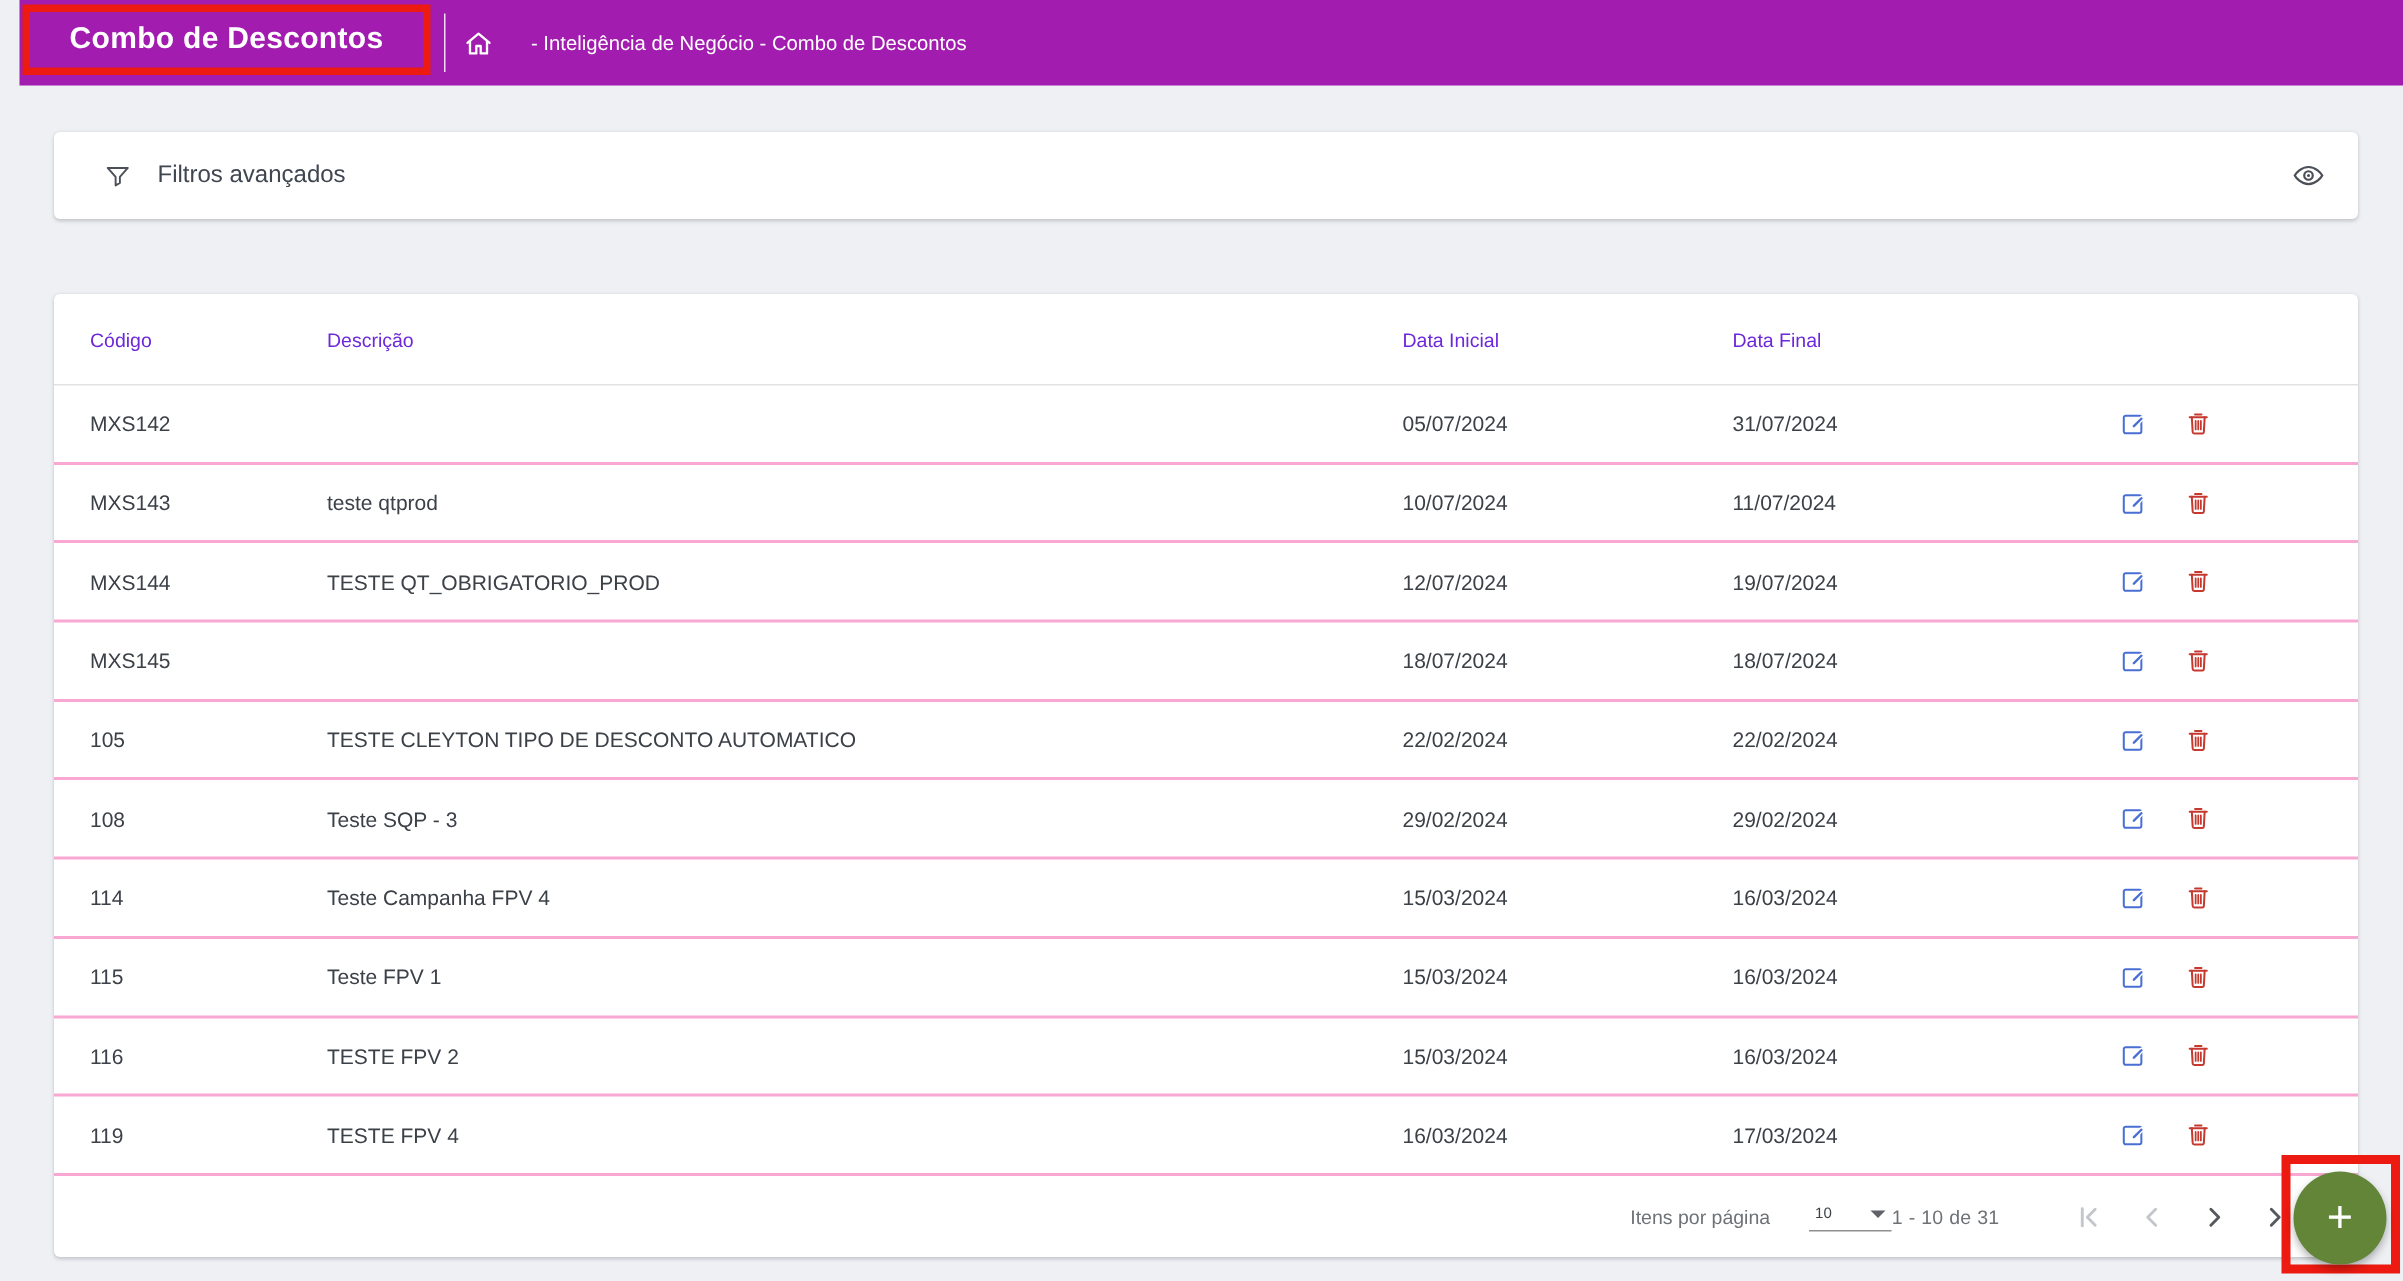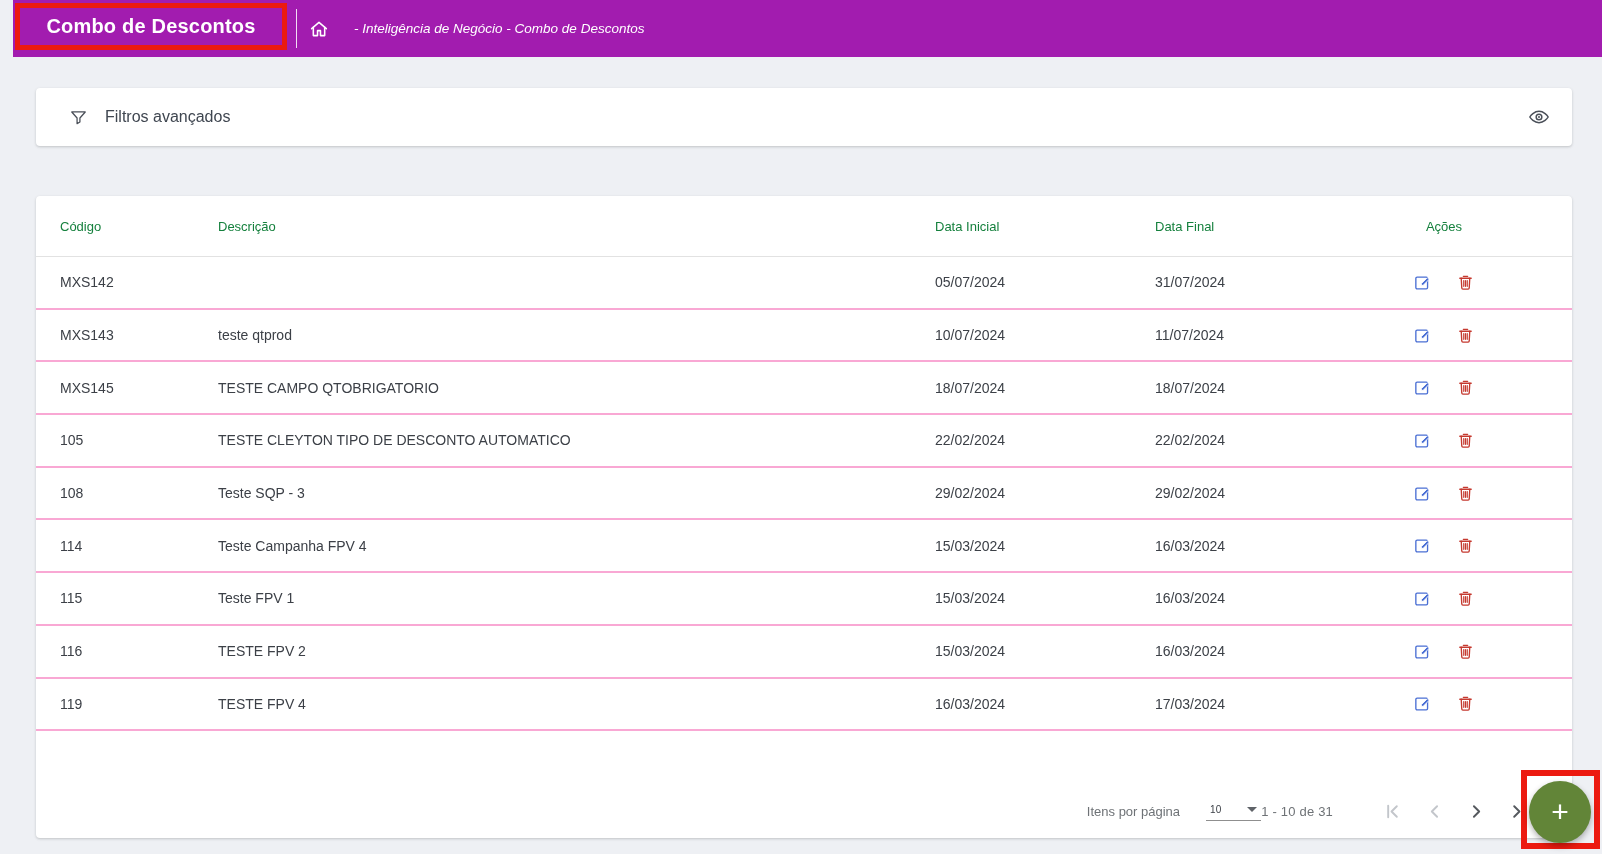--- a/index.html
+++ b/index.html
@@ -11,34 +11,34 @@
 
   
   .topbar { position:absolute; left:13px; top:0; width:1602px; height:57px; background:#a21caf; }
   .title-annotation {
     position:absolute; left:2px; top:3px; width:272px; height:47px;
     border:5px solid #ec1a10; display:flex; align-items:center; justify-content:center;
   }
   .page-title { color:#ffffff; font-size:20px; font-weight:600; letter-spacing:.2px; }
   .topbar-divider { position:absolute; left:283px; top:9px; width:1px; height:39px; background:rgba(255,255,255,.85); }
   .home-btn { position:absolute; left:295px; top:18px; width:22px; height:22px; color:#fff; background:none; border:none; cursor:pointer; }
-  .breadcrumb { position:absolute; left:341px; top:0; height:57px; display:flex; align-items:center; color:#fff; font-size:13.5px;font-style:italic; }
+  .breadcrumb { position:absolute; left:341px; top:0; height:57px; display:flex; align-items:center; color:#fff; font-size:13.5px; }
 
   
   .card { background:#fff; border-radius:4px; box-shadow:0 1px 3px rgba(60,64,67,.18), 0 1px 2px rgba(60,64,67,.08); }
 
   .filter-card { position:absolute; left:36px; top:88px; width:1536px; height:58px; display:flex; align-items:center; cursor:pointer; }
   .funnel-wrap { margin-left:33px; display:flex; color:#4a4f58; }
   .filter-label { margin-left:17px; font-size:16px; color:#3f4650; }
   .eye-btn { margin-left:auto; margin-right:22px; display:flex; color:#4a4f58; background:none; border:none; cursor:pointer; }
 
   
   .table-card { position:absolute; left:36px; top:196px; width:1536px; height:642px; }
   .thead { position:relative; height:61px; border-bottom:1px solid #e2e2e2; }
-  .hcell { position:absolute; top:0; height:100%; display:flex; align-items:center; font-size:13px; color:#15803d; }
+  .hcell { position:absolute; top:0; height:100%; display:flex; align-items:center; font-size:13px; color:#6d28d9; }
   .trow { position:relative; height:52.7px; border-bottom:2px solid #f9a8d4; }
   .cell { position:absolute; top:0; height:100%; display:flex; align-items:center; font-size:14px; color:#3c4047; }
   .col-cod  { left:24px; }
   .col-desc { left:182px; }
   .col-di   { left:899px; }
   .col-df   { left:1119px; }
   .col-ac   { left:1362px; width:92px; justify-content:center; gap:24px; }
   .icon-btn { background:none; border:none; padding:0; display:flex; cursor:pointer; }
   .edit-ic  { color:#4a6fd4; }
   .del-ic   { color:#c5392f; }
@@ -149,21 +149,20 @@
     </button>
   </section>
 
   <section class="card table-card">
 
     <div class="thead">
       <span class="hcell col-cod">Código</span>
       <span class="hcell col-desc">Descrição</span>
       <span class="hcell col-di">Data Inicial</span>
       <span class="hcell col-df">Data Final</span>
-      <span class="hcell col-ac">Ações</span>
     </div>
 
     <div class="trow">
       <span class="cell col-cod">MXS142</span>
       <span class="cell col-di">05/07/2024</span>
       <span class="cell col-df">31/07/2024</span>
       <span class="cell col-ac">
         <button class="icon-btn edit-ic">
             <svg width="19" height="19">
               <use href="#i-edit"></use>
@@ -189,24 +188,41 @@
             </svg>
           </button>
         <button class="icon-btn del-ic">
             <svg width="19" height="19">
               <use href="#i-trash"></use>
             </svg>
           </button>
       </span>
     </div>
 
+    <div class="trow">
+      <span class="cell col-cod">MXS144</span>
+      <span class="cell col-desc">TESTE QT_OBRIGATORIO_PROD</span>
+      <span class="cell col-di">12/07/2024</span>
+      <span class="cell col-df">19/07/2024</span>
+      <span class="cell col-ac">
+        <button class="icon-btn edit-ic">
+            <svg width="19" height="19">
+              <use href="#i-edit"></use>
+            </svg>
+          </button>
+        <button class="icon-btn del-ic">
+            <svg width="19" height="19">
+              <use href="#i-trash"></use>
+            </svg>
+          </button>
+      </span>
+    </div>
 
     <div class="trow">
       <span class="cell col-cod">MXS145</span>
-      <span class="cell col-desc">TESTE CAMPO QTOBRIGATORIO</span>
       <span class="cell col-di">18/07/2024</span>
       <span class="cell col-df">18/07/2024</span>
       <span class="cell col-ac">
         <button class="icon-btn edit-ic">
             <svg width="19" height="19">
               <use href="#i-edit"></use>
             </svg>
           </button>
         <button class="icon-btn del-ic">
             <svg width="19" height="19">

